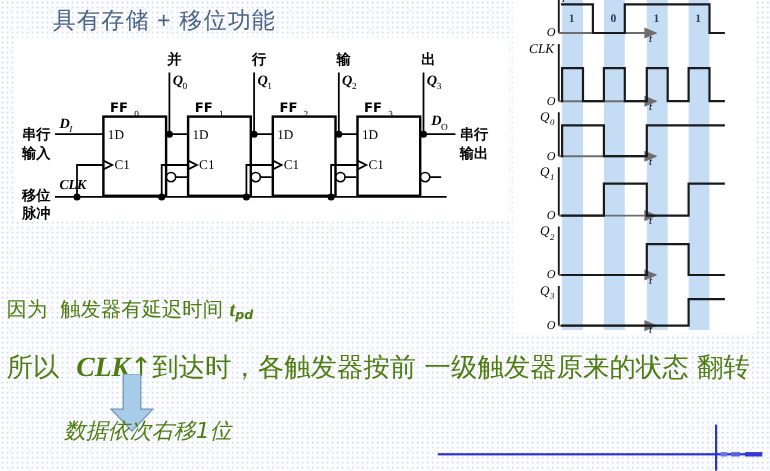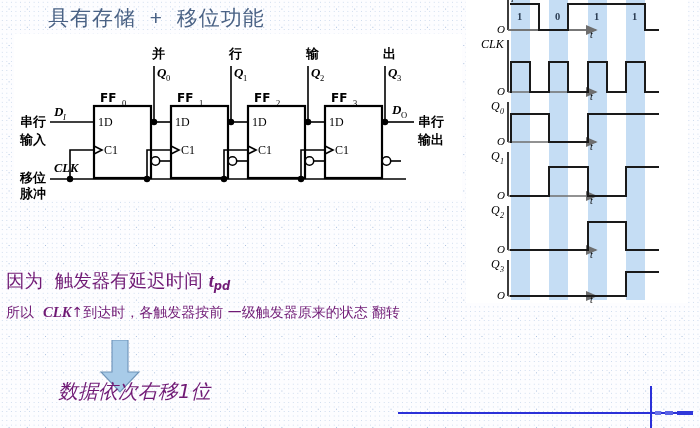--- a/index.html
+++ b/index.html
@@ -17,36 +17,36 @@
     background-size:18.2px 18.2px, 4.55px 4.55px;
     background-position:0 0, 0 0;
   }
   .panel-white{
     position:absolute;background:#ffffff;
   }
   
   #slide-title{
     position:absolute;left:48px;top:4px;
     font-size:21px;color:#4a6285;letter-spacing:1px;
-    font-family:Liberation Mono, monospace;font-weight:400;
+    font-family:Liberation Sans, sans-serif;font-weight:400;
     white-space:nowrap;
   }
   
   #circuit-panel{left:14px;top:34px;width:448px;height:166px;}
   #circuit-svg{position:absolute;left:14px;top:34px;}
   
   #timing-panel{left:466px;top:0px;width:222px;height:303px;}
   #timing-svg{position:absolute;left:466px;top:0px;}
   
   .body-line{
-    position:absolute;white-space:nowrap;color:#701a75;
+    position:absolute;white-space:nowrap;color:#4d7c0f;
     font-family:"DejaVu Sans", sans-serif;
   }
   #line-because{left:6px;top:268px;font-size:18.5px;}
-  #line-therefore{left:6px;top:304px;font-size:14px;}
+  #line-therefore{left:6px;top:318px;font-size:24px;}
   #line-conclusion{left:58px;top:378px;font-size:20px;font-style:italic;}
   .mono-em{font-family:"Liberation Serif", serif;font-weight:bold;font-style:italic;}
   .sub{font-size:0.62em;vertical-align:-0.25em;font-style:italic;font-weight:bold;}
   
   #down-arrow{position:absolute;left:98px;top:340px;}
   
   #sel-hline{position:absolute;left:398px;top:412px;width:290px;height:2px;background:#2b30d8;}
   #sel-vline{position:absolute;left:650px;top:386px;width:2px;height:42px;background:#2b30d8;}
   #sel-dash{position:absolute;left:655px;top:411px;width:38px;height:4px;
     background:linear-gradient(90deg,#6b74e8 0 6px,transparent 6px 10px,#5a63e4 10px 18px,transparent 18px 22px,#3038da 22px 38px);}

